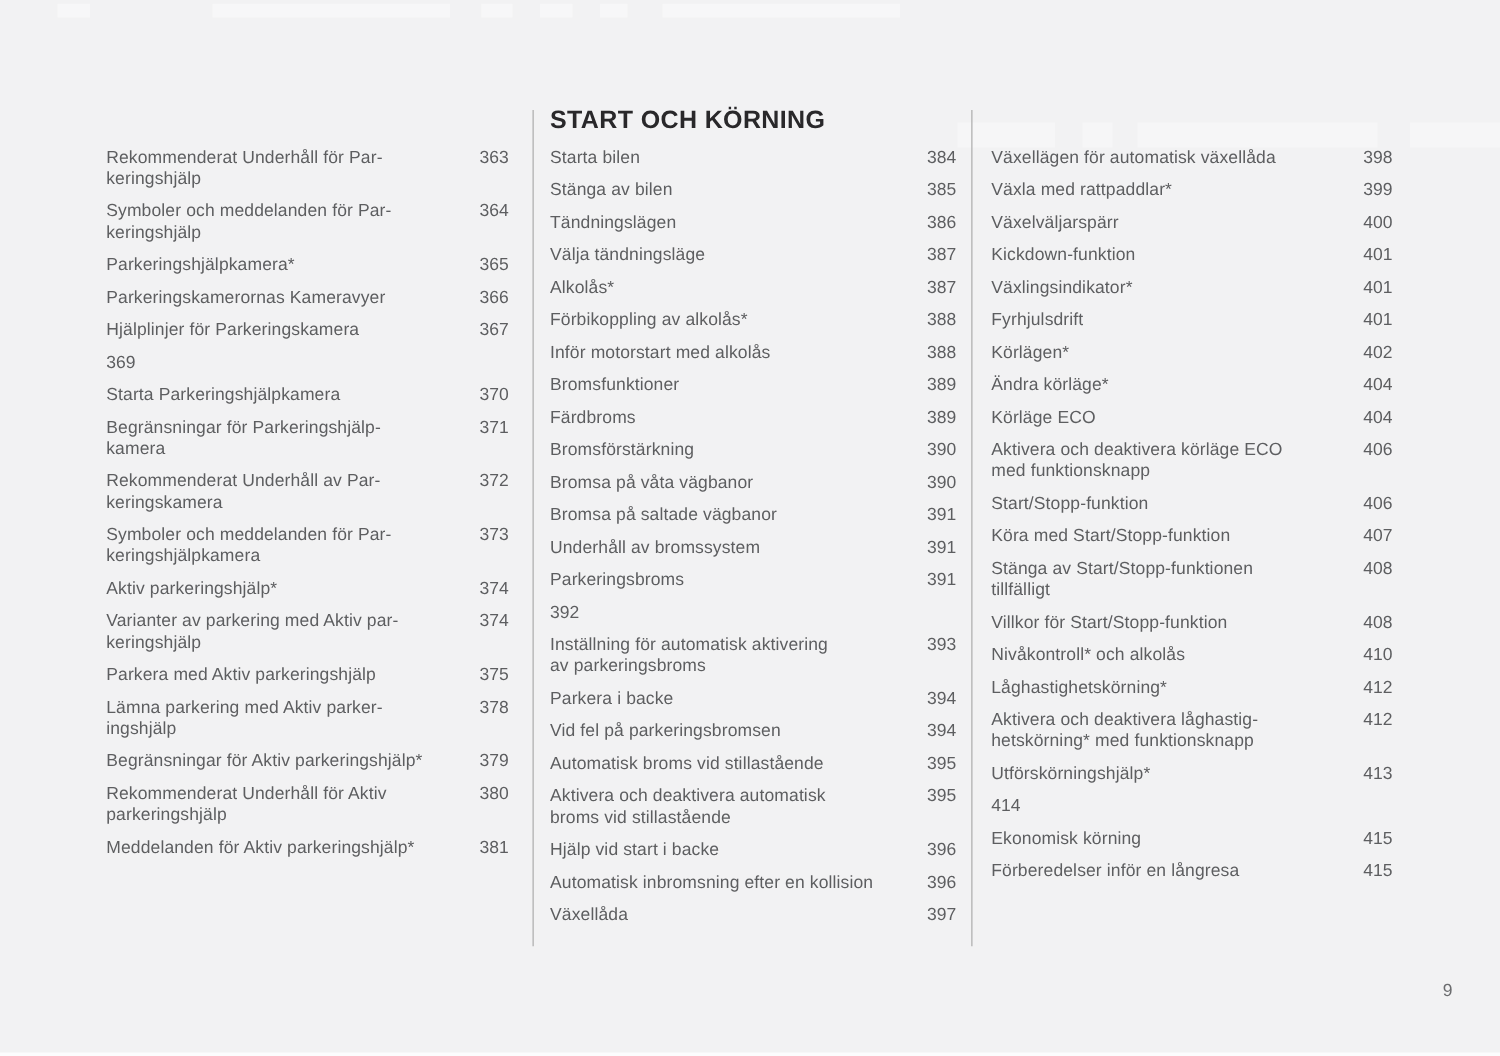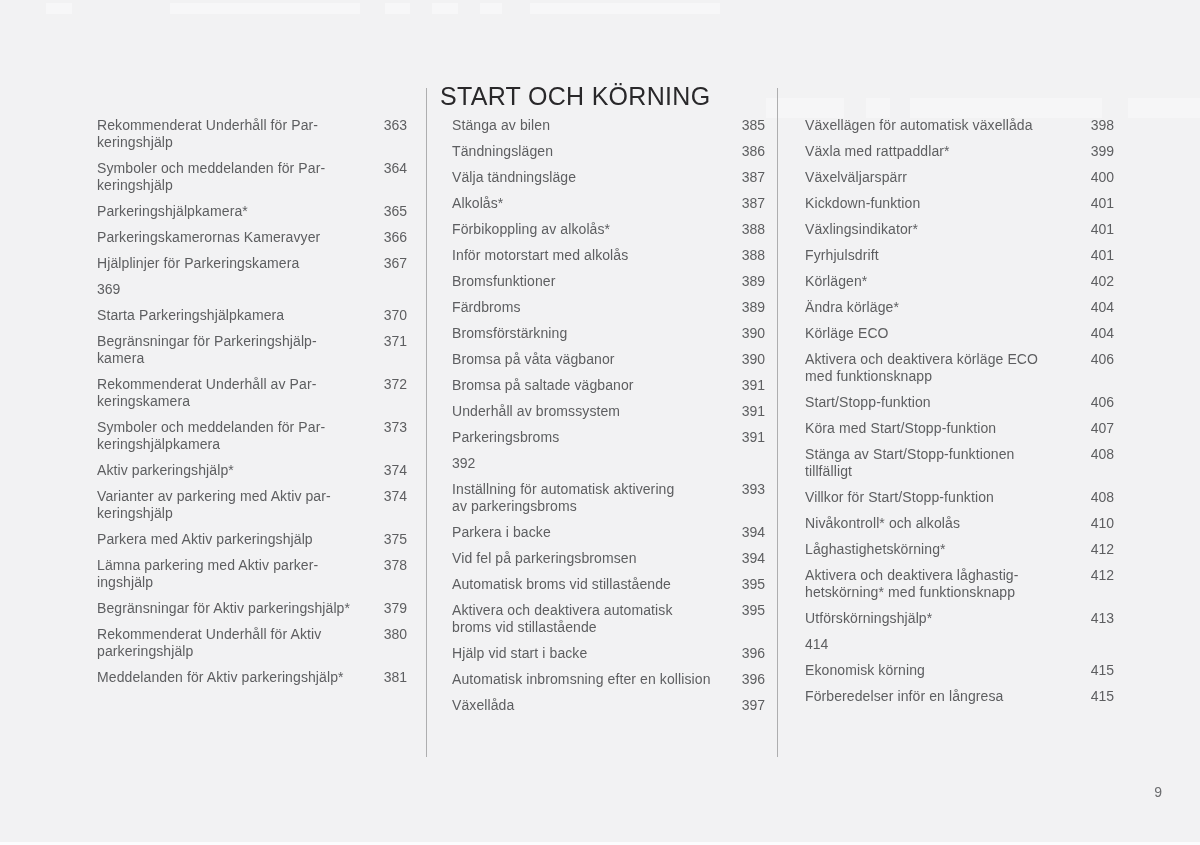--- a/index.html
+++ b/index.html
@@ -9,25 +9,25 @@
     background:var(--bg, #f2f2f3);
     font-family:"Liberation Sans", sans-serif;
     overflow:hidden;
   }
   .col { position:absolute; }
   .col-left  { left:85px;  top:117px; width:322px; }
   .col-mid   { left:440px; top:86px;  width:325px; }
   .col-right { left:793px; top:117px; width:321px; }
   .col-heading {
     margin:0 0 10px 0;
-    font-size:25px; font-weight:normal; letter-spacing:0.3px;
+    font-size:20px; font-weight:bold; letter-spacing:0.3px;
     line-height:21px;
     color:var(--heading, #29282a);
   }
-  .entries { display:block;margin-left:12px; }
+  .entries { display:block; }
   .entry {
     display:flex; align-items:flex-start; justify-content:space-between;
     gap:10px; margin-bottom:9px;
   }
   .entry-title {
     font-size:14px; line-height:17px; letter-spacing:0.1px;
     color:var(--text, #5d5e60);
     white-space:pre-line;
   }
   .entry-page {
@@ -157,20 +157,24 @@
         </div>
       </div>
   </section>
 
   <div class="vdivider vdivider-1"></div>
 
   <section class="col col-mid">
     <h2 class="col-heading">START OCH KÖRNING</h2>
     <div class="entries">
         <div class="entry">
+          <span class="entry-title">Starta bilen</span>
+          <span class="entry-page">384</span>
+        </div>
+        <div class="entry">
           <span class="entry-title">Stänga av bilen</span>
           <span class="entry-page">385</span>
         </div>
         <div class="entry">
           <span class="entry-title">Tändningslägen</span>
           <span class="entry-page">386</span>
         </div>
         <div class="entry">
           <span class="entry-title">Välja tändningsläge</span>
           <span class="entry-page">387</span>

